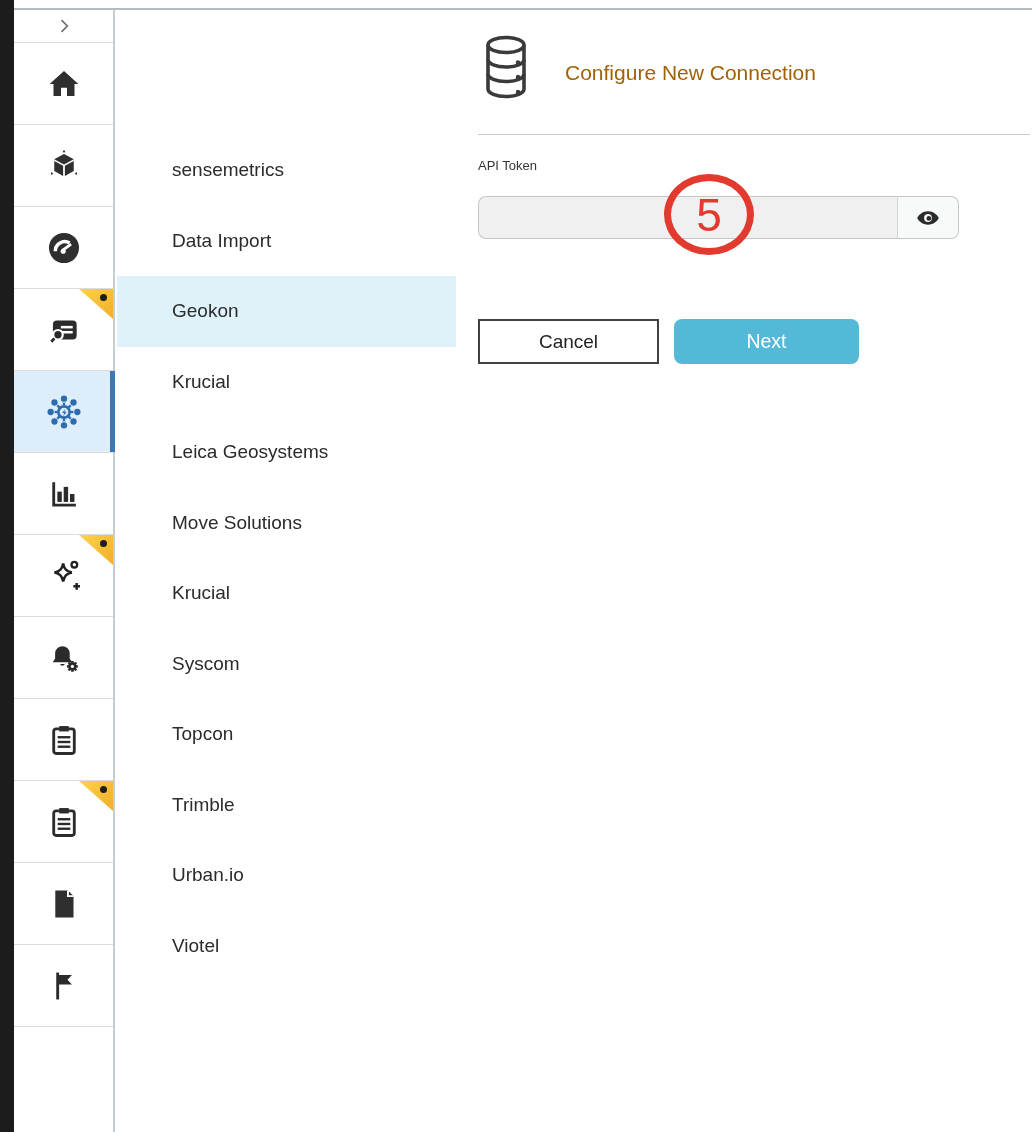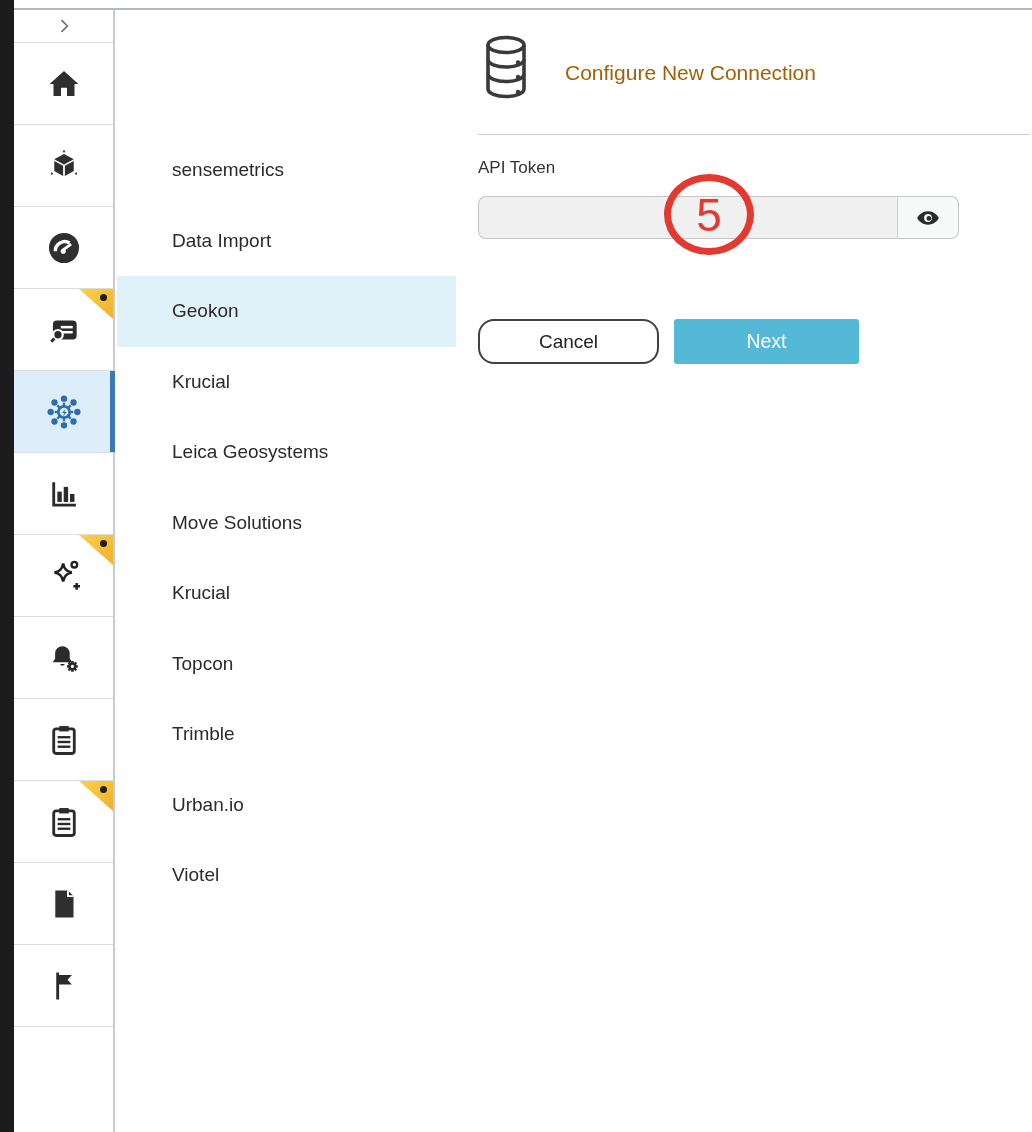--- a/index.html
+++ b/index.html
@@ -30,33 +30,33 @@
   .conn-list { position:absolute; left:117px; top:135px; width:339px; }
   .conn-row { height:70.5px; display:flex; align-items:center; padding-left:55px;
     font-size:19px; color:#2b2b2b; cursor:pointer; }
   .conn-row.selected { background:#dff2fa; }
 
   
   .db-icon { position:absolute; left:478px; top:34px; }
   .main-title { position:absolute; left:565px; top:61px; font-size:21px; color:#a16207; }
   .header-divider { position:absolute; left:478px; top:134px; width:552px; height:1px; background:#cccccc; }
 
-  .api-label { position:absolute; left:478px; top:158px; font-size:17px; color:#333333; }
+  .api-label { position:absolute; left:478px; top:158px; font-size:13px; color:#333333; }
   .token-control { position:absolute; left:478px; top:196px; width:481px; height:43px; display:flex; }
   .token-input { flex:1; background:#f0f0f1; border:1px solid #c6c6c6; border-right:none;
     border-radius:8px 0 0 8px; outline:none; font-size:17px; padding:0 12px; color:#333; }
   .eye-btn { width:62px; background:#f8f9f9; border:1px solid #c6c6c6; border-left:1px solid #d2d2d2;
     border-radius:0 8px 8px 0; display:flex; align-items:center; justify-content:center; cursor:pointer; }
 
   .btn-row { position:absolute; left:478px; top:319px; display:flex; gap:15px; }
   .cancel-btn { width:181px; height:45px; background:#ffffff; border:2px solid #414141;
-    border-radius:16px; font-size:19px; color:#222222; cursor:pointer;
+    border-radius:0; font-size:19px; color:#222222; cursor:pointer;
     font-family:"Liberation Sans", sans-serif; }
   .next-btn { width:185px; height:45px; background:#54b9d6; border:none;
-    border-radius:3px; font-size:19.5px; color:#ffffff; cursor:pointer;
+    border-radius:8px; font-size:19.5px; color:#ffffff; cursor:pointer;
     font-family:"Liberation Sans", sans-serif; }
 
   .annotation-circle { position:absolute; left:664px; top:174px; width:90px; height:81px;
     border:7px solid #e23a2e; border-radius:50%; display:flex; align-items:center; justify-content:center;
     z-index:5; pointer-events:none; }
   .annotation-circle span { font-size:46px; color:#e23a2e; font-weight:400; }
 </style>
 </head>
 <body>
 
@@ -214,20 +214,21 @@
 </div>
 
 <div class="conn-list">
   <div class="conn-row">sensemetrics</div>
   <div class="conn-row">Data Import</div>
   <div class="conn-row selected">Geokon</div>
   <div class="conn-row">Krucial</div>
   <div class="conn-row">Leica Geosystems</div>
   <div class="conn-row">Move Solutions</div>
   <div class="conn-row">Krucial</div>
+  <div class="conn-row">Syscom</div>
   <div class="conn-row">Topcon</div>
   <div class="conn-row">Trimble</div>
   <div class="conn-row">Urban.io</div>
   <div class="conn-row">Viotel</div>
 </div>
 
 <svg class="db-icon" width="56" height="66" viewBox="0 0 56 66">
   <g fill="none" stroke="#3a3a3a" stroke-width="3.6">
     <ellipse cx="28" cy="11" rx="18" ry="7.5"></ellipse>
     <path d="M10 11v44"></path>

